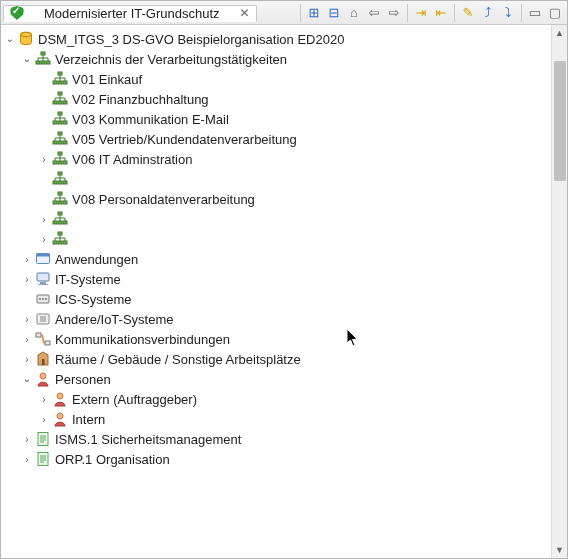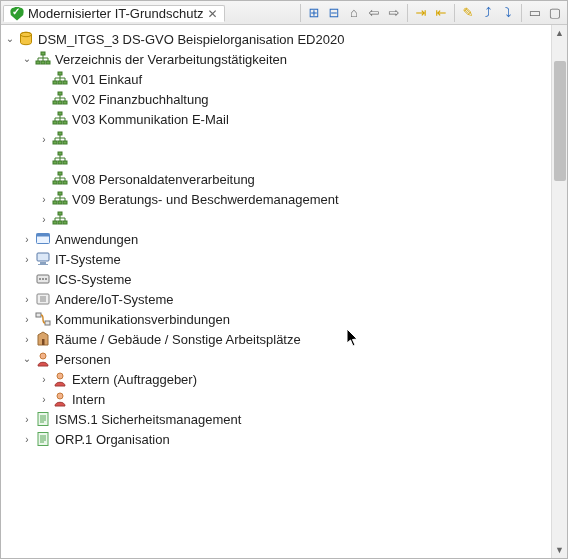--- a/index.html
+++ b/index.html
@@ -23,22 +23,22 @@
     height: 24px;
     background: linear-gradient(#f5f5f5, #eaeaea);
     border-bottom: 1px solid #c9c9c9;
     display: flex;
     align-items: center;
     padding: 0 2px;
     gap: 0;
   }
   .toolbar .tab {
     display: flex;
-    align-items: center;
-    gap: 4px;
+    align-items: flex-start;
+    gap: 20px;
     padding: 0 6px;
     border-top-left-radius: 2px;
     border-top-right-radius: 2px;
   }
   .toolbar .tab.active {
     background: #fff;
     border: 1px solid #c9c9c9;
     border-bottom: 1px solid #fff;
     position: relative;
     top: 1px;
@@ -262,30 +262,46 @@
               <rect x="6" y="10" width="4" height="3" fill="#6aa84f" stroke="#3e7a2a"></rect>
               <rect x="11" y="10" width="4" height="3" fill="#6aa84f" stroke="#3e7a2a"></rect>
               <path d="M8 4 v3 M3 10 v-3 h10 v3 M8 7 v3" stroke="#3e7a2a" fill="none"></path>
             </svg>
           </span>
           <span class="label">V03 Kommunikation E-Mail</span>
         </div>
         <div class="row">
           <span class="indent"></span>
           <span class="indent"></span>
-          <span class="twisty">›</span>
-          <span class="icon">
-            <svg viewBox="0 0 16 16">
-              <rect x="6" y="1" width="4" height="3" fill="#6aa84f" stroke="#3e7a2a"></rect>
-              <rect x="1" y="10" width="4" height="3" fill="#6aa84f" stroke="#3e7a2a"></rect>
-              <rect x="6" y="10" width="4" height="3" fill="#6aa84f" stroke="#3e7a2a"></rect>
-              <rect x="11" y="10" width="4" height="3" fill="#6aa84f" stroke="#3e7a2a"></rect>
-              <path d="M8 4 v3 M3 10 v-3 h10 v3 M8 7 v3" stroke="#3e7a2a" fill="none"></path>
-            </svg>
-          </span>
+          <span class="twisty empty">·</span>
+          <span class="icon">
+            <svg viewBox="0 0 16 16">
+              <rect x="6" y="1" width="4" height="3" fill="#6aa84f" stroke="#3e7a2a"></rect>
+              <rect x="1" y="10" width="4" height="3" fill="#6aa84f" stroke="#3e7a2a"></rect>
+              <rect x="6" y="10" width="4" height="3" fill="#6aa84f" stroke="#3e7a2a"></rect>
+              <rect x="11" y="10" width="4" height="3" fill="#6aa84f" stroke="#3e7a2a"></rect>
+              <path d="M8 4 v3 M3 10 v-3 h10 v3 M8 7 v3" stroke="#3e7a2a" fill="none"></path>
+            </svg>
+          </span>
+          <span class="label">V05 Vertrieb/Kundendatenverarbeitung</span>
+        </div>
+        <div class="row">
+          <span class="indent"></span>
+          <span class="indent"></span>
+          <span class="twisty">›</span>
+          <span class="icon">
+            <svg viewBox="0 0 16 16">
+              <rect x="6" y="1" width="4" height="3" fill="#6aa84f" stroke="#3e7a2a"></rect>
+              <rect x="1" y="10" width="4" height="3" fill="#6aa84f" stroke="#3e7a2a"></rect>
+              <rect x="6" y="10" width="4" height="3" fill="#6aa84f" stroke="#3e7a2a"></rect>
+              <rect x="11" y="10" width="4" height="3" fill="#6aa84f" stroke="#3e7a2a"></rect>
+              <path d="M8 4 v3 M3 10 v-3 h10 v3 M8 7 v3" stroke="#3e7a2a" fill="none"></path>
+            </svg>
+          </span>
+          <span class="label">V06  IT Adminstration</span>
         </div>
         <div class="row">
           <span class="indent"></span>
           <span class="indent"></span>
           <span class="twisty empty">·</span>
           <span class="icon">
             <svg viewBox="0 0 16 16">
               <rect x="6" y="1" width="4" height="3" fill="#6aa84f" stroke="#3e7a2a"></rect>
               <rect x="1" y="10" width="4" height="3" fill="#6aa84f" stroke="#3e7a2a"></rect>
               <rect x="6" y="10" width="4" height="3" fill="#6aa84f" stroke="#3e7a2a"></rect>
@@ -315,21 +331,20 @@
           <span class="twisty">›</span>
           <span class="icon">
             <svg viewBox="0 0 16 16">
               <rect x="6" y="1" width="4" height="3" fill="#6aa84f" stroke="#3e7a2a"></rect>
               <rect x="1" y="10" width="4" height="3" fill="#6aa84f" stroke="#3e7a2a"></rect>
               <rect x="6" y="10" width="4" height="3" fill="#6aa84f" stroke="#3e7a2a"></rect>
               <rect x="11" y="10" width="4" height="3" fill="#6aa84f" stroke="#3e7a2a"></rect>
               <path d="M8 4 v3 M3 10 v-3 h10 v3 M8 7 v3" stroke="#3e7a2a" fill="none"></path>
             </svg>
           </span>
-          <span class="label">V09 Beratungs- und Beschwerdemanagement</span>
         </div>
         <div class="row">
           <span class="indent"></span>
           <span class="indent"></span>
           <span class="twisty">›</span>
           <span class="icon">
             <svg viewBox="0 0 16 16">
               <rect x="6" y="1" width="4" height="3" fill="#6aa84f" stroke="#3e7a2a"></rect>
               <rect x="1" y="10" width="4" height="3" fill="#6aa84f" stroke="#3e7a2a"></rect>
               <rect x="6" y="10" width="4" height="3" fill="#6aa84f" stroke="#3e7a2a"></rect>

